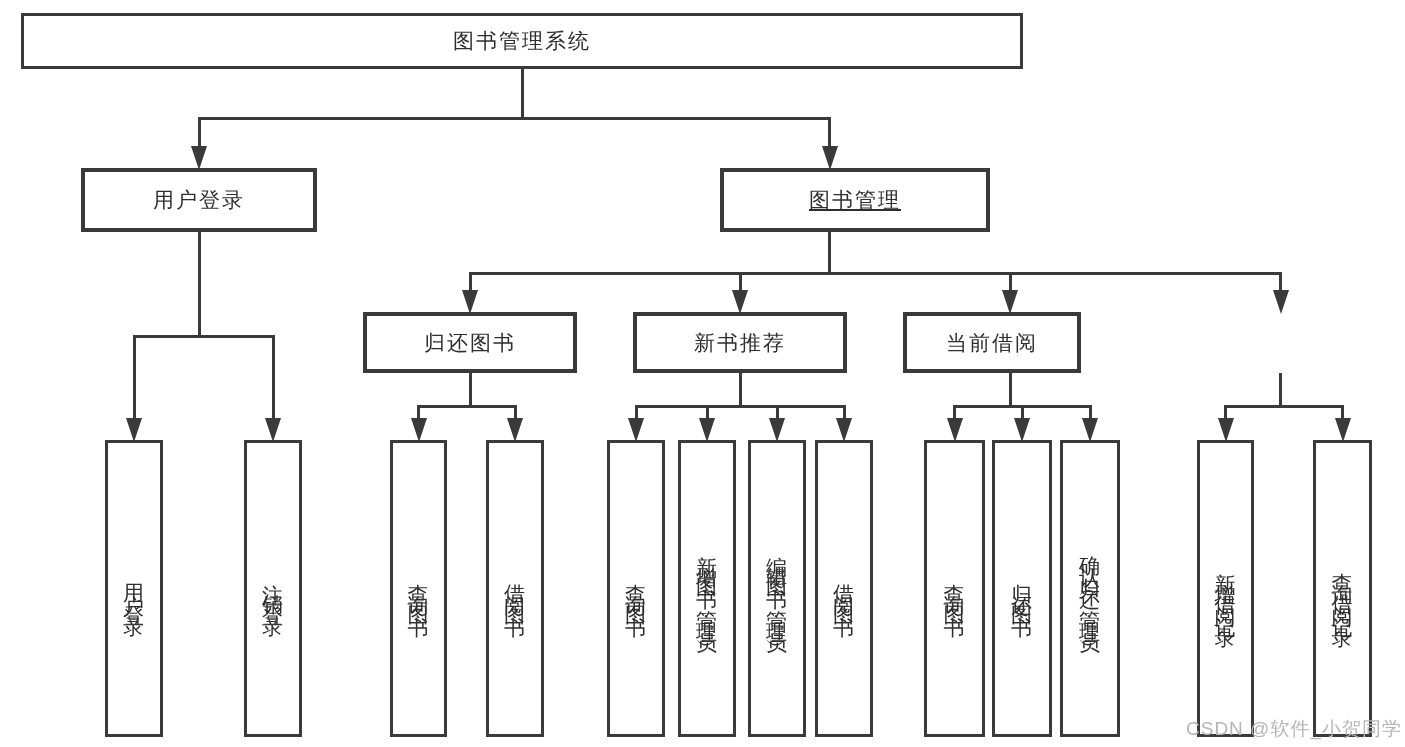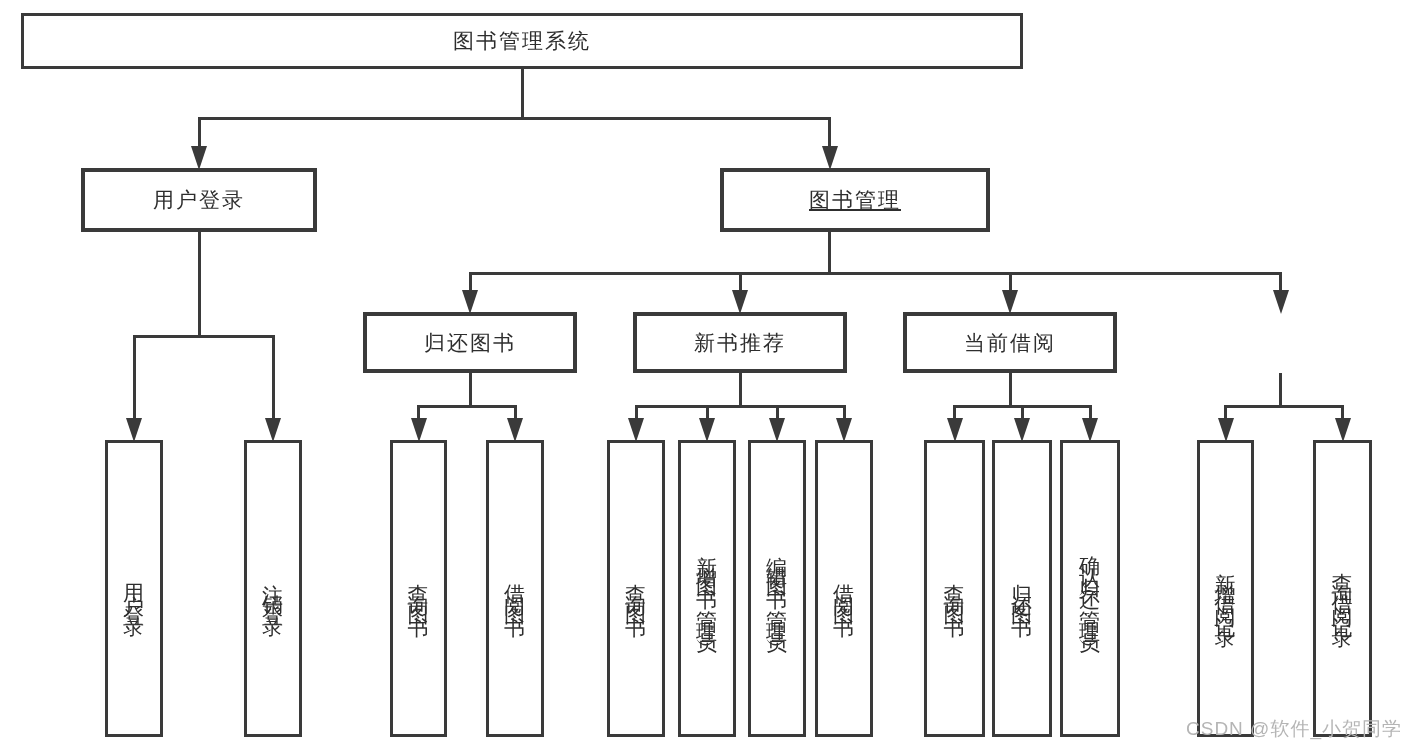--- a/index.html
+++ b/index.html
@@ -129,21 +129,21 @@
     </div>
     <div class="node lvl2" style="left: 720px; top: 168px; width: 270px; height: 64px; text-decoration: underline;">
       <span class="label">图书管理</span>
     </div>
     <div class="node lvl3" style="left: 363px; top: 312px; width: 214px; height: 61px;">
       <span class="label">归还图书</span>
     </div>
     <div class="node lvl3" style="left: 633px; top: 312px; width: 214px; height: 61px;">
       <span class="label">新书推荐</span>
     </div>
-    <div class="node lvl3" style="left: 903px; top: 312px; width: 214px; height: 61px;">
+    <div class="node lvl3" style="left: 903px; top: 312px; width: 178px; height: 61px;">
       <span class="label">当前借阅</span>
     </div>
     <div class="node lvl4 vert" style="left: 105px; top: 440px; width: 58px; height: 297px;">
       <span class="label">用户登录</span>
     </div>
     <div class="node lvl4 vert" style="left: 244px; top: 440px; width: 58px; height: 297px;">
       <span class="label">注销登录</span>
     </div>
     <div class="node lvl4 vert" style="left: 390px; top: 440px; width: 57px; height: 297px;">
       <span class="label">查询图书</span>

